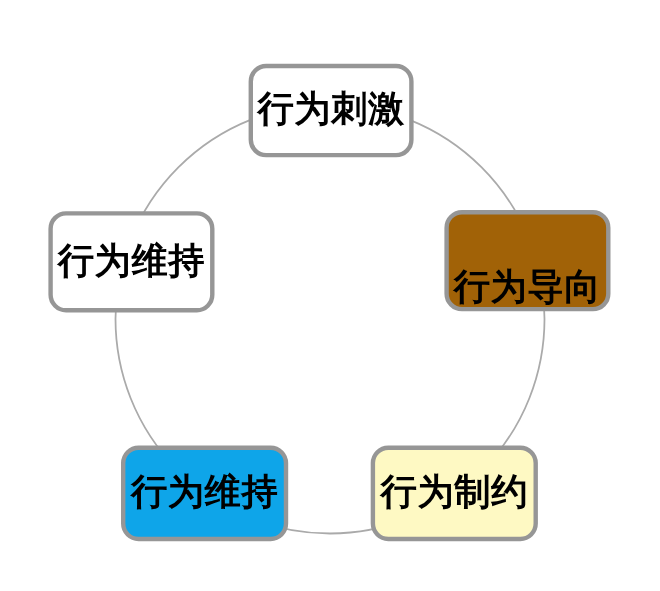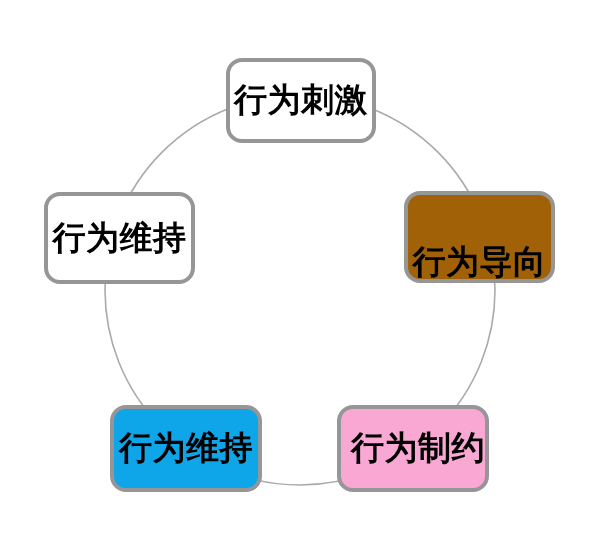--- a/index.html
+++ b/index.html
@@ -64,21 +64,21 @@
   </svg>
 
   <div class="node-box" id="node-top" style="border-color: rgb(150, 150, 150); background: rgb(255, 255, 255);">
     <span class="node-label" style="color: rgb(0, 0, 0);">行为刺激</span>
   </div>
 
   <div class="node-box" id="node-right" style="border-color: rgb(150, 150, 150); background: #a16207; align-items: flex-end;">
     <span class="node-label" style="color: rgb(0, 0, 0);">行为导向</span>
   </div>
 
-  <div class="node-box" id="node-bottom-right" style="border-color: rgb(150, 150, 150); background: #f9a8d4; justify-content: flex-end;">
+  <div class="node-box" id="node-bottom-right" style="border-color: rgb(150, 150, 150); background: #fef9c3;">
     <span class="node-label" style="color: rgb(0, 0, 0);">行为制约</span>
   </div>
 
   <div class="node-box" id="node-bottom-left" style="border-color: rgb(150, 150, 150); background: #0ea5e9;">
     <span class="node-label" style="color: rgb(0, 0, 0);">行为维持</span>
   </div>
 
   <div class="node-box" id="node-left" style="border-color: rgb(150, 150, 150); background: rgb(255, 255, 255);">
     <span class="node-label" style="color: rgb(0, 0, 0);">行为维持</span>
   </div>

